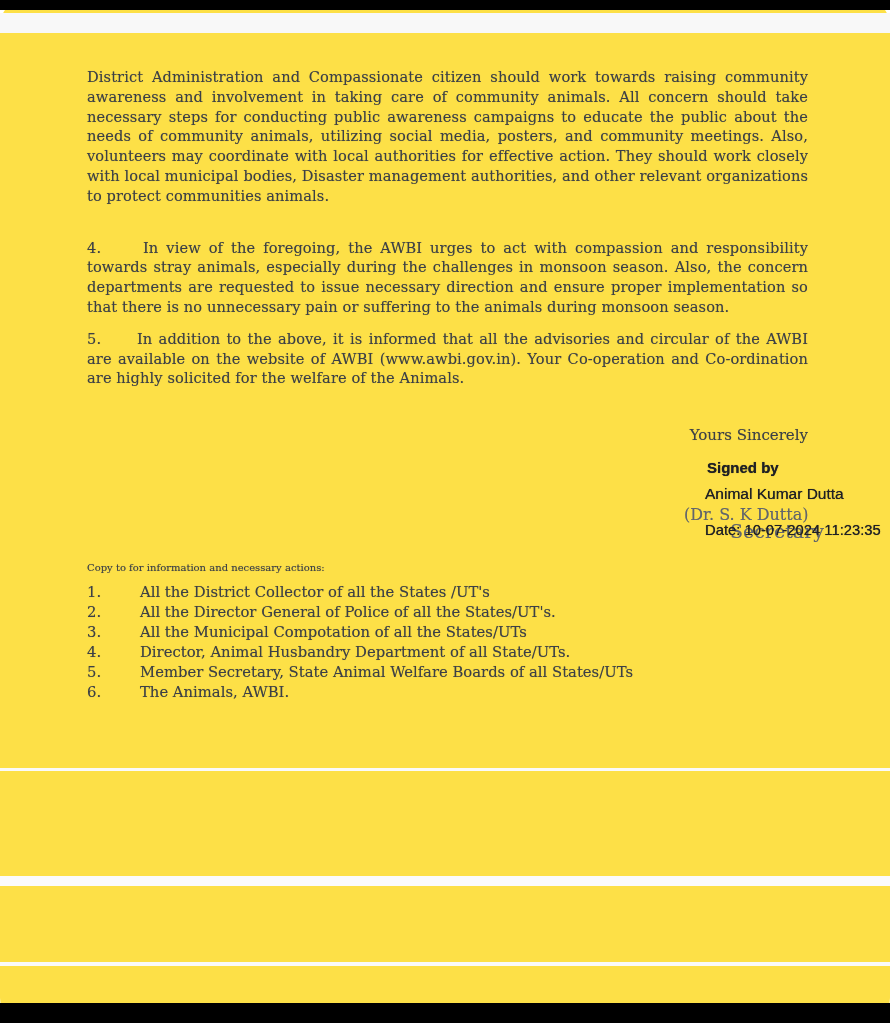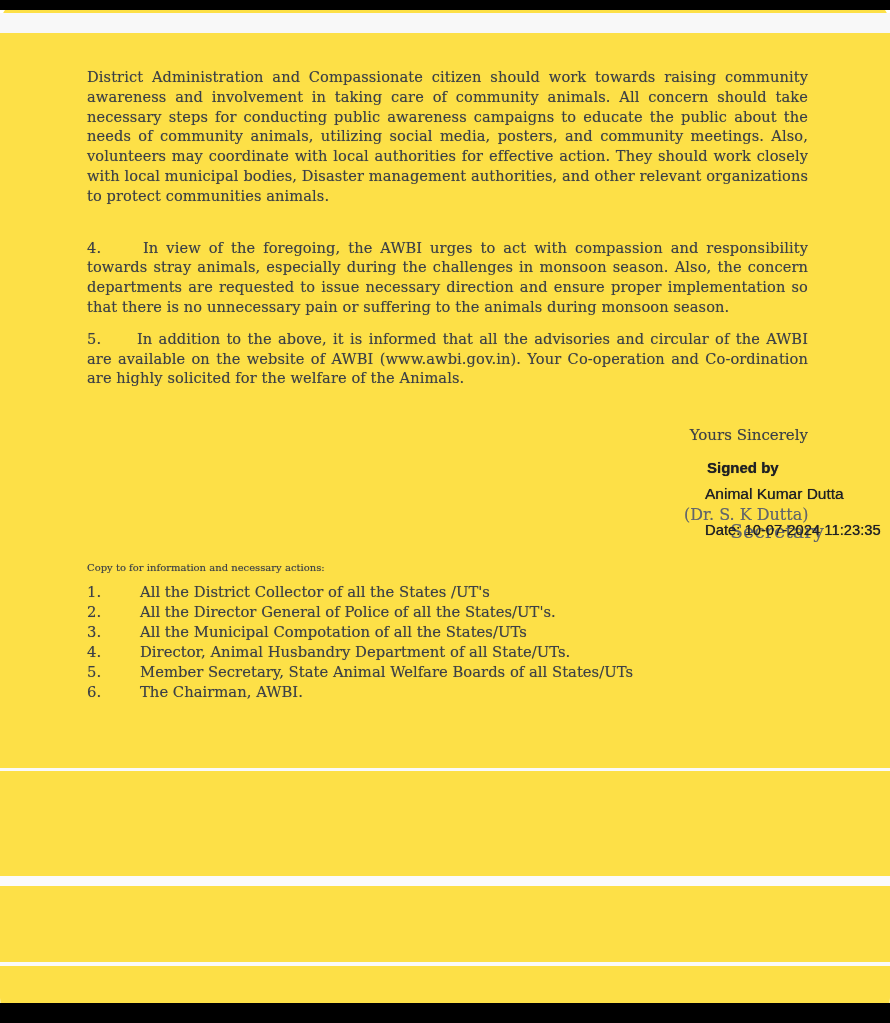--- a/index.html
+++ b/index.html
@@ -111,18 +111,18 @@
     <div class="copy-row">
       <span class="copy-num">4.</span>
       <span class="copy-text">Director, Animal Husbandry Department of all State/UTs.</span>
     </div>
     <div class="copy-row">
       <span class="copy-num">5.</span>
       <span class="copy-text">Member Secretary, State Animal Welfare Boards of all States/UTs</span>
     </div>
     <div class="copy-row">
       <span class="copy-num">6.</span>
-      <span class="copy-text">The Chairman, AWBI.</span>
+      <span class="copy-text">The Animals, AWBI.</span>
     </div>
   </div>
 
   <div class="bar bar-bottom"></div>
 </div>
 
 </body></html>

